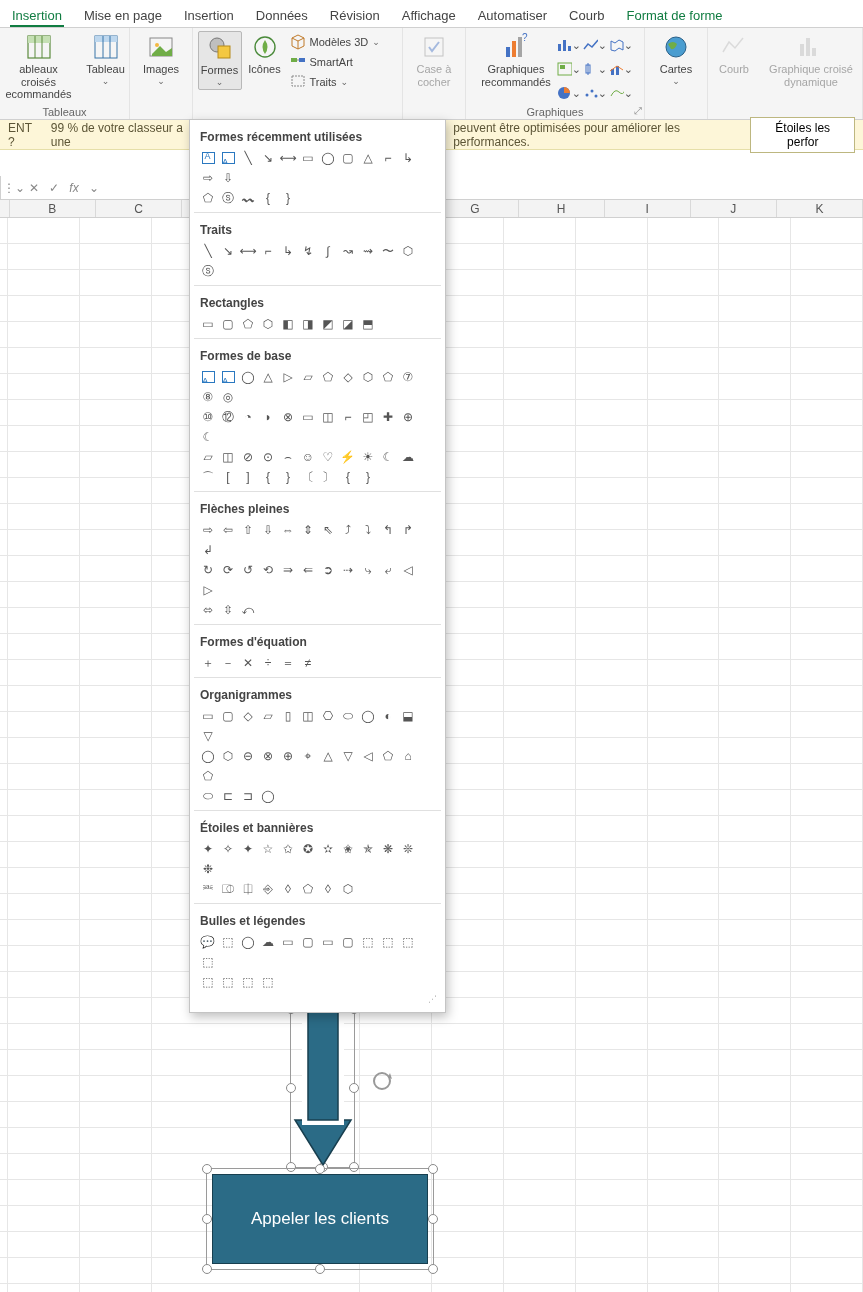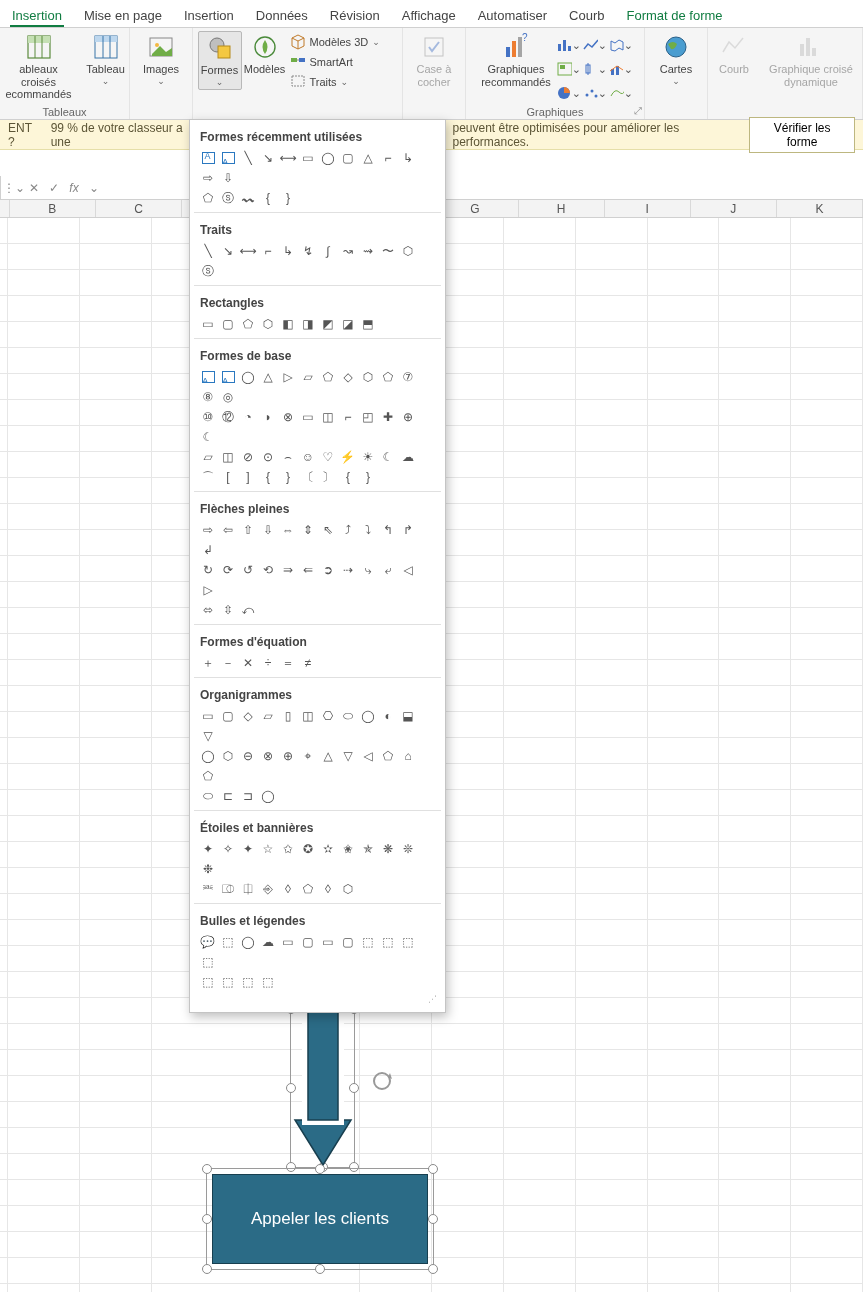--- a/index.html
+++ b/index.html
@@ -147,21 +147,21 @@
         <span>Formes</span>
         <span class="caret">⌄</span>
       </div>
       <div class="big-btn" style="width:42px">
         <span class="ico">
             <svg width="26" height="26">
               <circle cx="13" cy="13" r="10" fill="none" stroke="#4a8a3a" stroke-width="1.4"></circle>
               <path d="M13 6 Q18 13 13 20 Q8 13 13 6 Z" fill="#70ad47"></path>
             </svg>
           </span>
-        <span>Modèles</span>
+        <span>Icônes</span>
       </div>
       <div class="small-row" style="width:110px">
         <div class="small-item">
           <span class="si-ico">
               <svg width="16" height="16">
                 <path d="M8 1 L14 4 L14 12 L8 15 L2 12 L2 4 Z" fill="none" stroke="#c07a2a"></path>
                 <path d="M2 4 L8 7 L14 4 M8 7 L8 15" fill="none" stroke="#c07a2a"></path>
               </svg>
             </span>
           <span>Modèles 3D</span>
@@ -315,21 +315,21 @@
     <div class="group-label">&nbsp;</div>
   </div>
 
 </div>
 
 <div class="msgbar">
   <span style="margin-right:10px;">ENT ?</span>
   <span>99 % de votre classeur a une</span>
   <span style="width:260px"></span>
   <span>peuvent être optimisées pour améliorer les performances.</span>
-  <button class="check-btn">Vérifier les forme</button>
+  <button class="check-btn">Étoiles les perfor</button>
 </div>
 
 <div class="fbar-inner">
   <div class="namebox"></div>
   <div class="fx-ctrls">
     <span class="fx-btn">⋮⌄</span>
     <span class="fx-btn">✕</span>
     <span class="fx-btn">✓</span>
     <span class="fx-btn" style="font-style:italic">fx</span>
     <span class="fx-btn">⌄</span>

